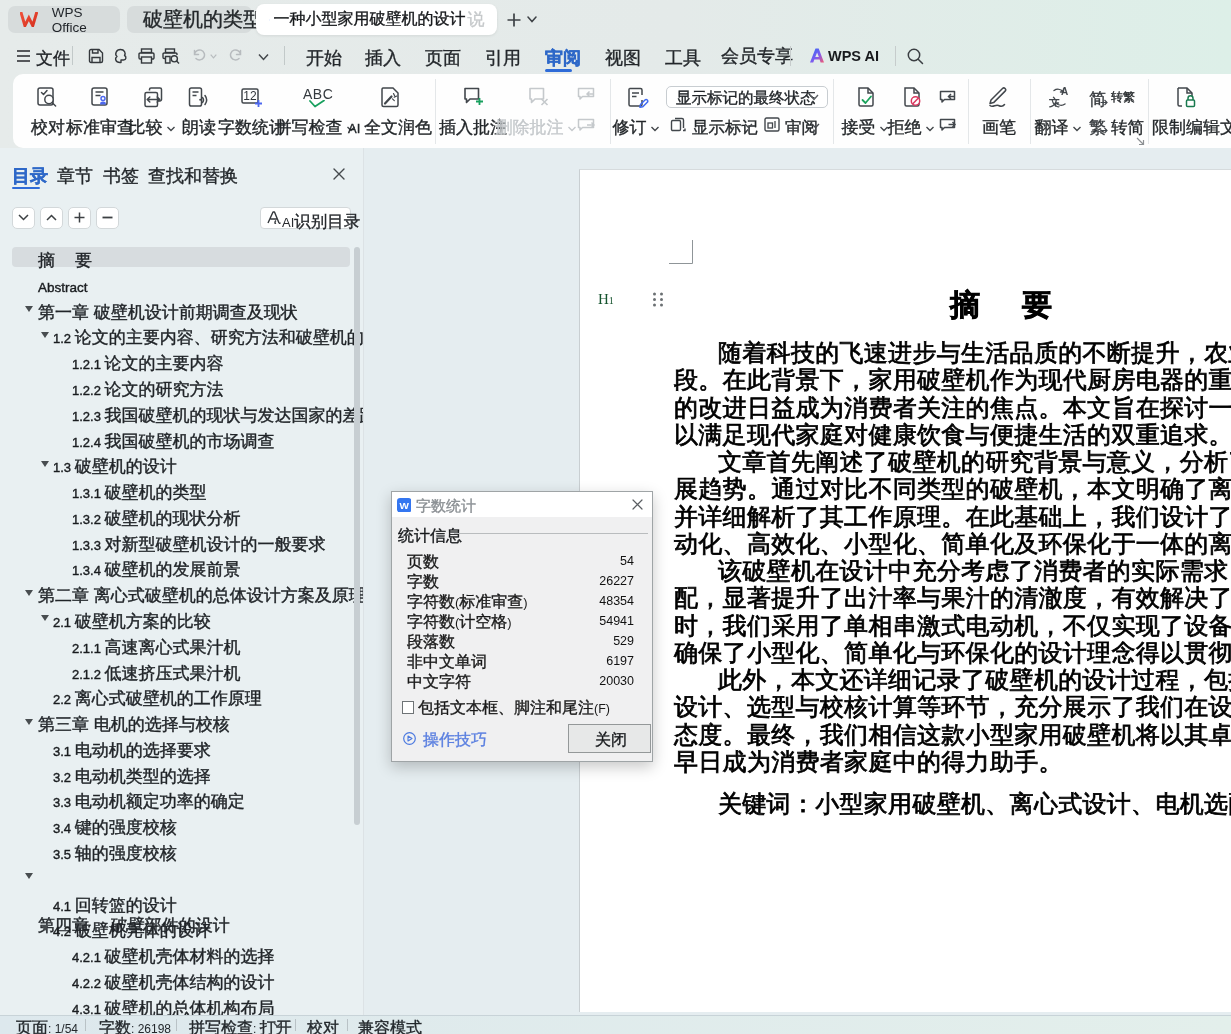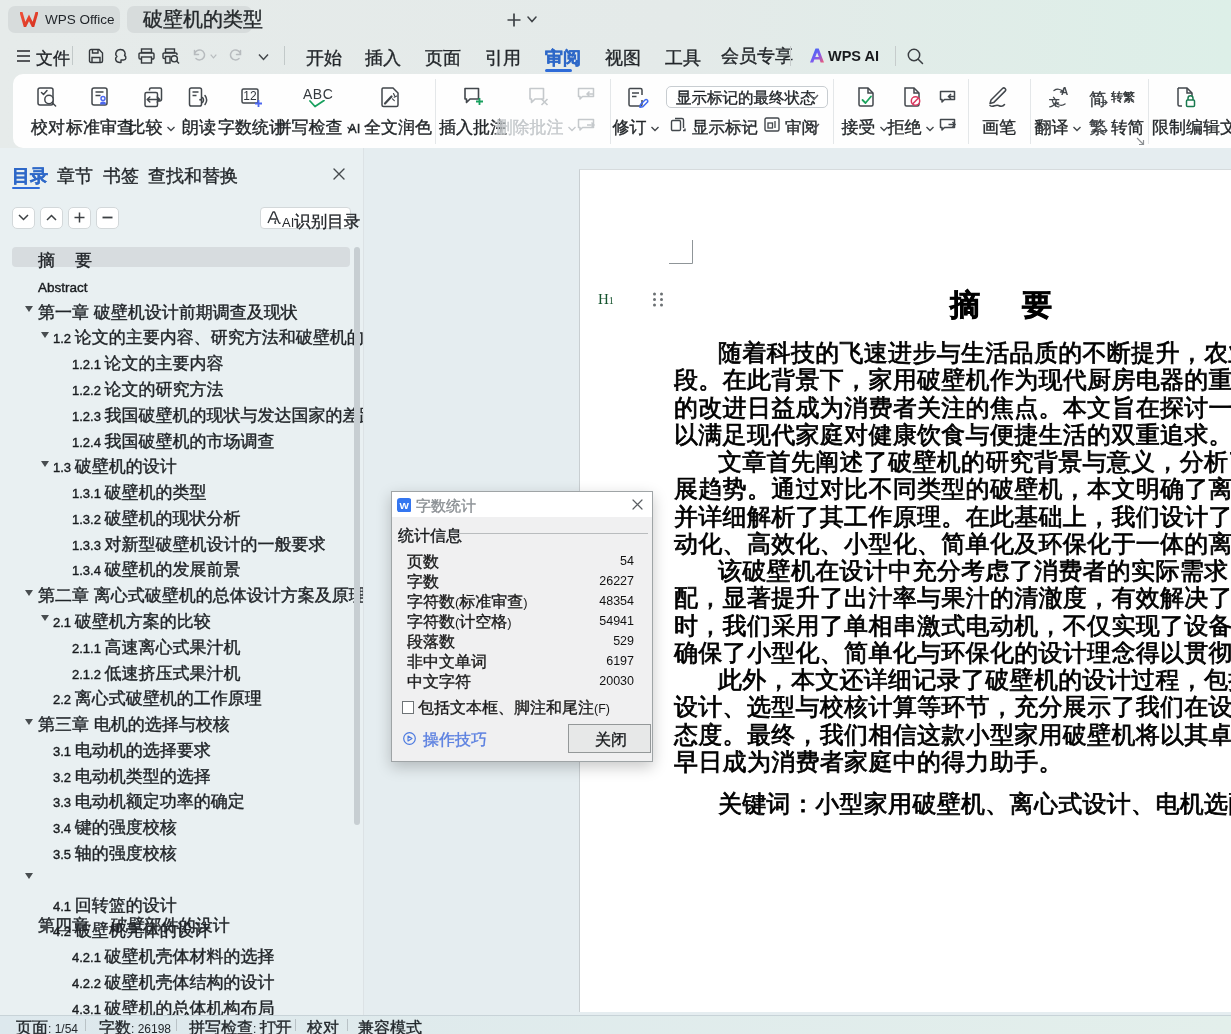--- a/index.html
+++ b/index.html
@@ -46,32 +46,47 @@
  <div class="tab" style="left:8px;width:112px">
   <svg style="margin-left:12px" width="18" height="15" viewBox="0 0 18 15">
         <defs>
           <linearGradient id="wg" x1="0" y1="0" x2="1" y2="1">
             <stop offset="0" stop-color="#f04f38"></stop>
             <stop offset="1" stop-color="#d63220"></stop>
           </linearGradient>
         </defs>
         <path d="M1.3 1.2 L5 13.8 L9 5.8 L13 13.8 L16.7 1.2" fill="none" stroke="url(#wg)" stroke-width="3" stroke-linecap="square" stroke-linejoin="miter"></path>
       </svg>
-  <span style="font-size:13.5px;color:#1f2328;margin-left:7px">WPS Office</span>
+  <span style="font-size:13.5px;color:#1f2328;margin-left:14px">WPS Office</span>
  </div>
 
  <div class="tab" style="left:127px;width:125px">
   <svg style="margin-left:11px" width="18" height="18" viewBox="0 0 18 18">
         <rect x="0" y="0" width="18" height="18" rx="4.5" fill="#e8473d"></rect>
         <path d="M5.2 13.8 C5.2 9.2 7.6 5.6 13.2 4.2 C12 9.2 10 12.4 5.8 14 Z" fill="#fff"></path>
         <path d="M4.6 13.4 C3.6 10.6 4 8 6 6.2 C6.3 8.8 6 11.2 4.9 13.3 Z" fill="#fff"></path>
       </svg>
   <span class="cjk" style="font-size:20px;color:#24282b;margin-left:5px">破壁机的类型</span>
  </div>
 
+ <div class="tab" id="tab3" style="left:256px;width:241px">
+  <svg style="margin-left:13px" width="16" height="16" viewBox="0 0 16 16">
+        <rect width="16" height="16" rx="3.5" fill="#3476f0"></rect>
+        <text x="8" y="12" font-size="11" font-weight="bold" fill="#fff" text-anchor="middle" font-family="Liberation Sans">W</text>
+      </svg>
+  <span class="cjk" style="font-size:16px;color:#17191c;margin-left:4px">一种小型家用破壁机的设计</span>
+  <span class="cjk" style="font-size:17px;color:#c6c9cb;margin-left:2px">说</span>
+  <svg style="margin-left:5px" width="15" height="13" viewBox="0 0 15 13">
+        <rect x="1" y="1" width="13" height="8.5" rx="1.5" fill="none" stroke="#7d8286" stroke-width="1.3"></rect>
+        <path d="M5 12 h5" stroke="#7d8286" stroke-width="1.3"></path>
+      </svg>
+  <svg style="margin-left:7px" width="11" height="11" viewBox="0 0 11 11">
+        <path d="M1 1 L10 10 M10 1 L1 10" stroke="#56595c" stroke-width="1.4" stroke-linecap="round"></path>
+      </svg>
+ </div>
  <svg class="abs" style="left:507px;top:13px" width="14" height="14" viewBox="0 0 14 14">
       <path d="M7 0.5 V13.5 M0.5 7 H13.5" stroke="#3e4246" stroke-width="1.7"></path>
     </svg>
  <svg class="abs" style="left:527px;top:16px" width="10" height="7" viewBox="0 0 10 7">
       <path d="M1 1 L5 5.5 L9 1" fill="none" stroke="#3e4246" stroke-width="1.5" stroke-linecap="round"></path>
     </svg>
 
  <svg class="abs" style="left:17px;top:50px" width="13" height="12" viewBox="0 0 13 12">
       <path d="M0 1 H13 M0 6 H13 M0 11 H13" stroke="#27292c" stroke-width="1.5"></path>
     </svg>

